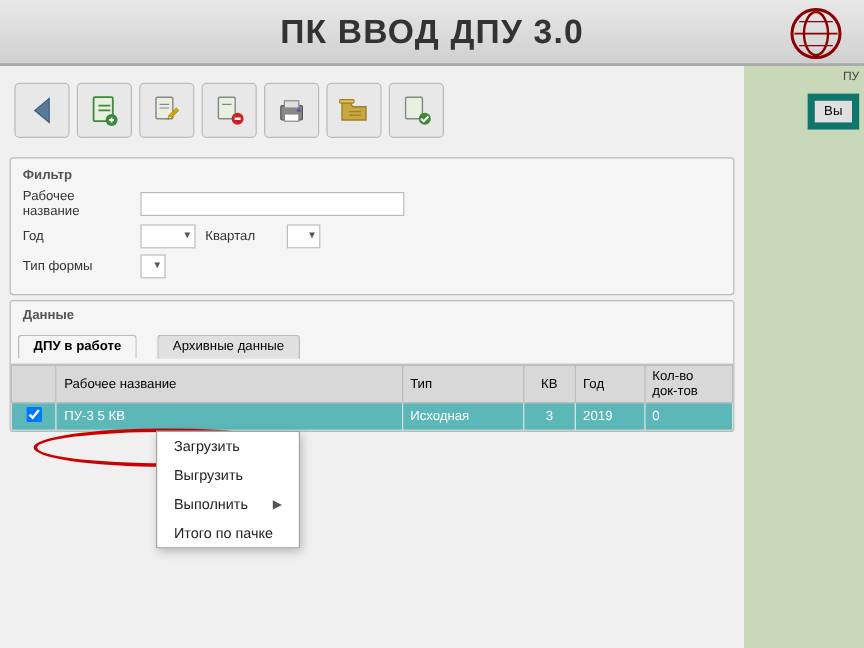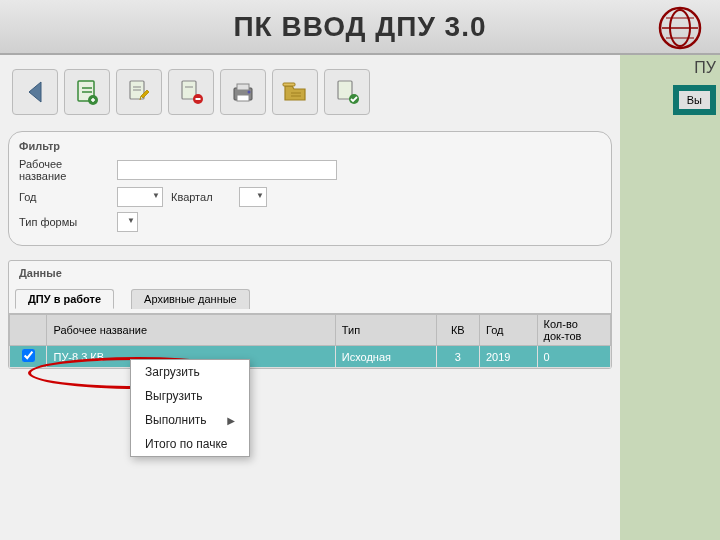--- a/index.html
+++ b/index.html
@@ -54,21 +54,21 @@
     
     .right-panel {
       background: #c8d8b8;
       width: 100px;
       display: flex;
       flex-direction: column;
       align-items: flex-end;
       padding: 4px;
     }
     .right-panel-label {
-      font-size: 16px;
+      font-size: 10px;
       color: #444;
       margin-bottom: 4px;
     }
     .right-panel-btn {
       background: #e0e0e0;
       border: 6px solid #0f766e;
       padding: 3px 8px;
       font-size: 11px;
       cursor: pointer;
       margin-top: 4px;
@@ -91,23 +91,23 @@
       align-items: center;
       justify-content: center;
       cursor: pointer;
       position: relative;
     }
     .toolbar-btn svg { width: 28px; height: 28px; }
 
     
     .filter-section {
       border: 1px solid #bbb;
-      border-radius: 14px;
+      border-radius: 3px;
       padding: 8px 10px;
-      margin-bottom: 14px;
+      margin-bottom: 4px;
       background: #f5f5f5;
     }
     .section-label {
       font-size: 11px;
       color: #555;
       margin-bottom: 6px;
       font-weight: bold;
     }
     .filter-row {
       display: flex;
@@ -402,21 +402,21 @@
               <th class="col-kv">КВ</th>
               <th class="col-god">Год</th>
               <th class="col-kol">Кол-во<br>док-тов</th>
             </tr>
           </thead>
           <tbody>
             <tr class="selected">
               <td class="checkbox-cell">
                 <input type="checkbox" checked="" style="margin: 0px;">
               </td>
-              <td class="col-name">ПУ-8 3 КВ</td>
+              <td class="col-name">ПУ-3 5 КВ</td>
               <td class="col-tip">Исходная</td>
               <td class="col-kv">3</td>
               <td class="col-god">2019</td>
               <td class="col-kol">0</td>
             </tr>
           </tbody>
         </table>
       </div>
     </div>
 

